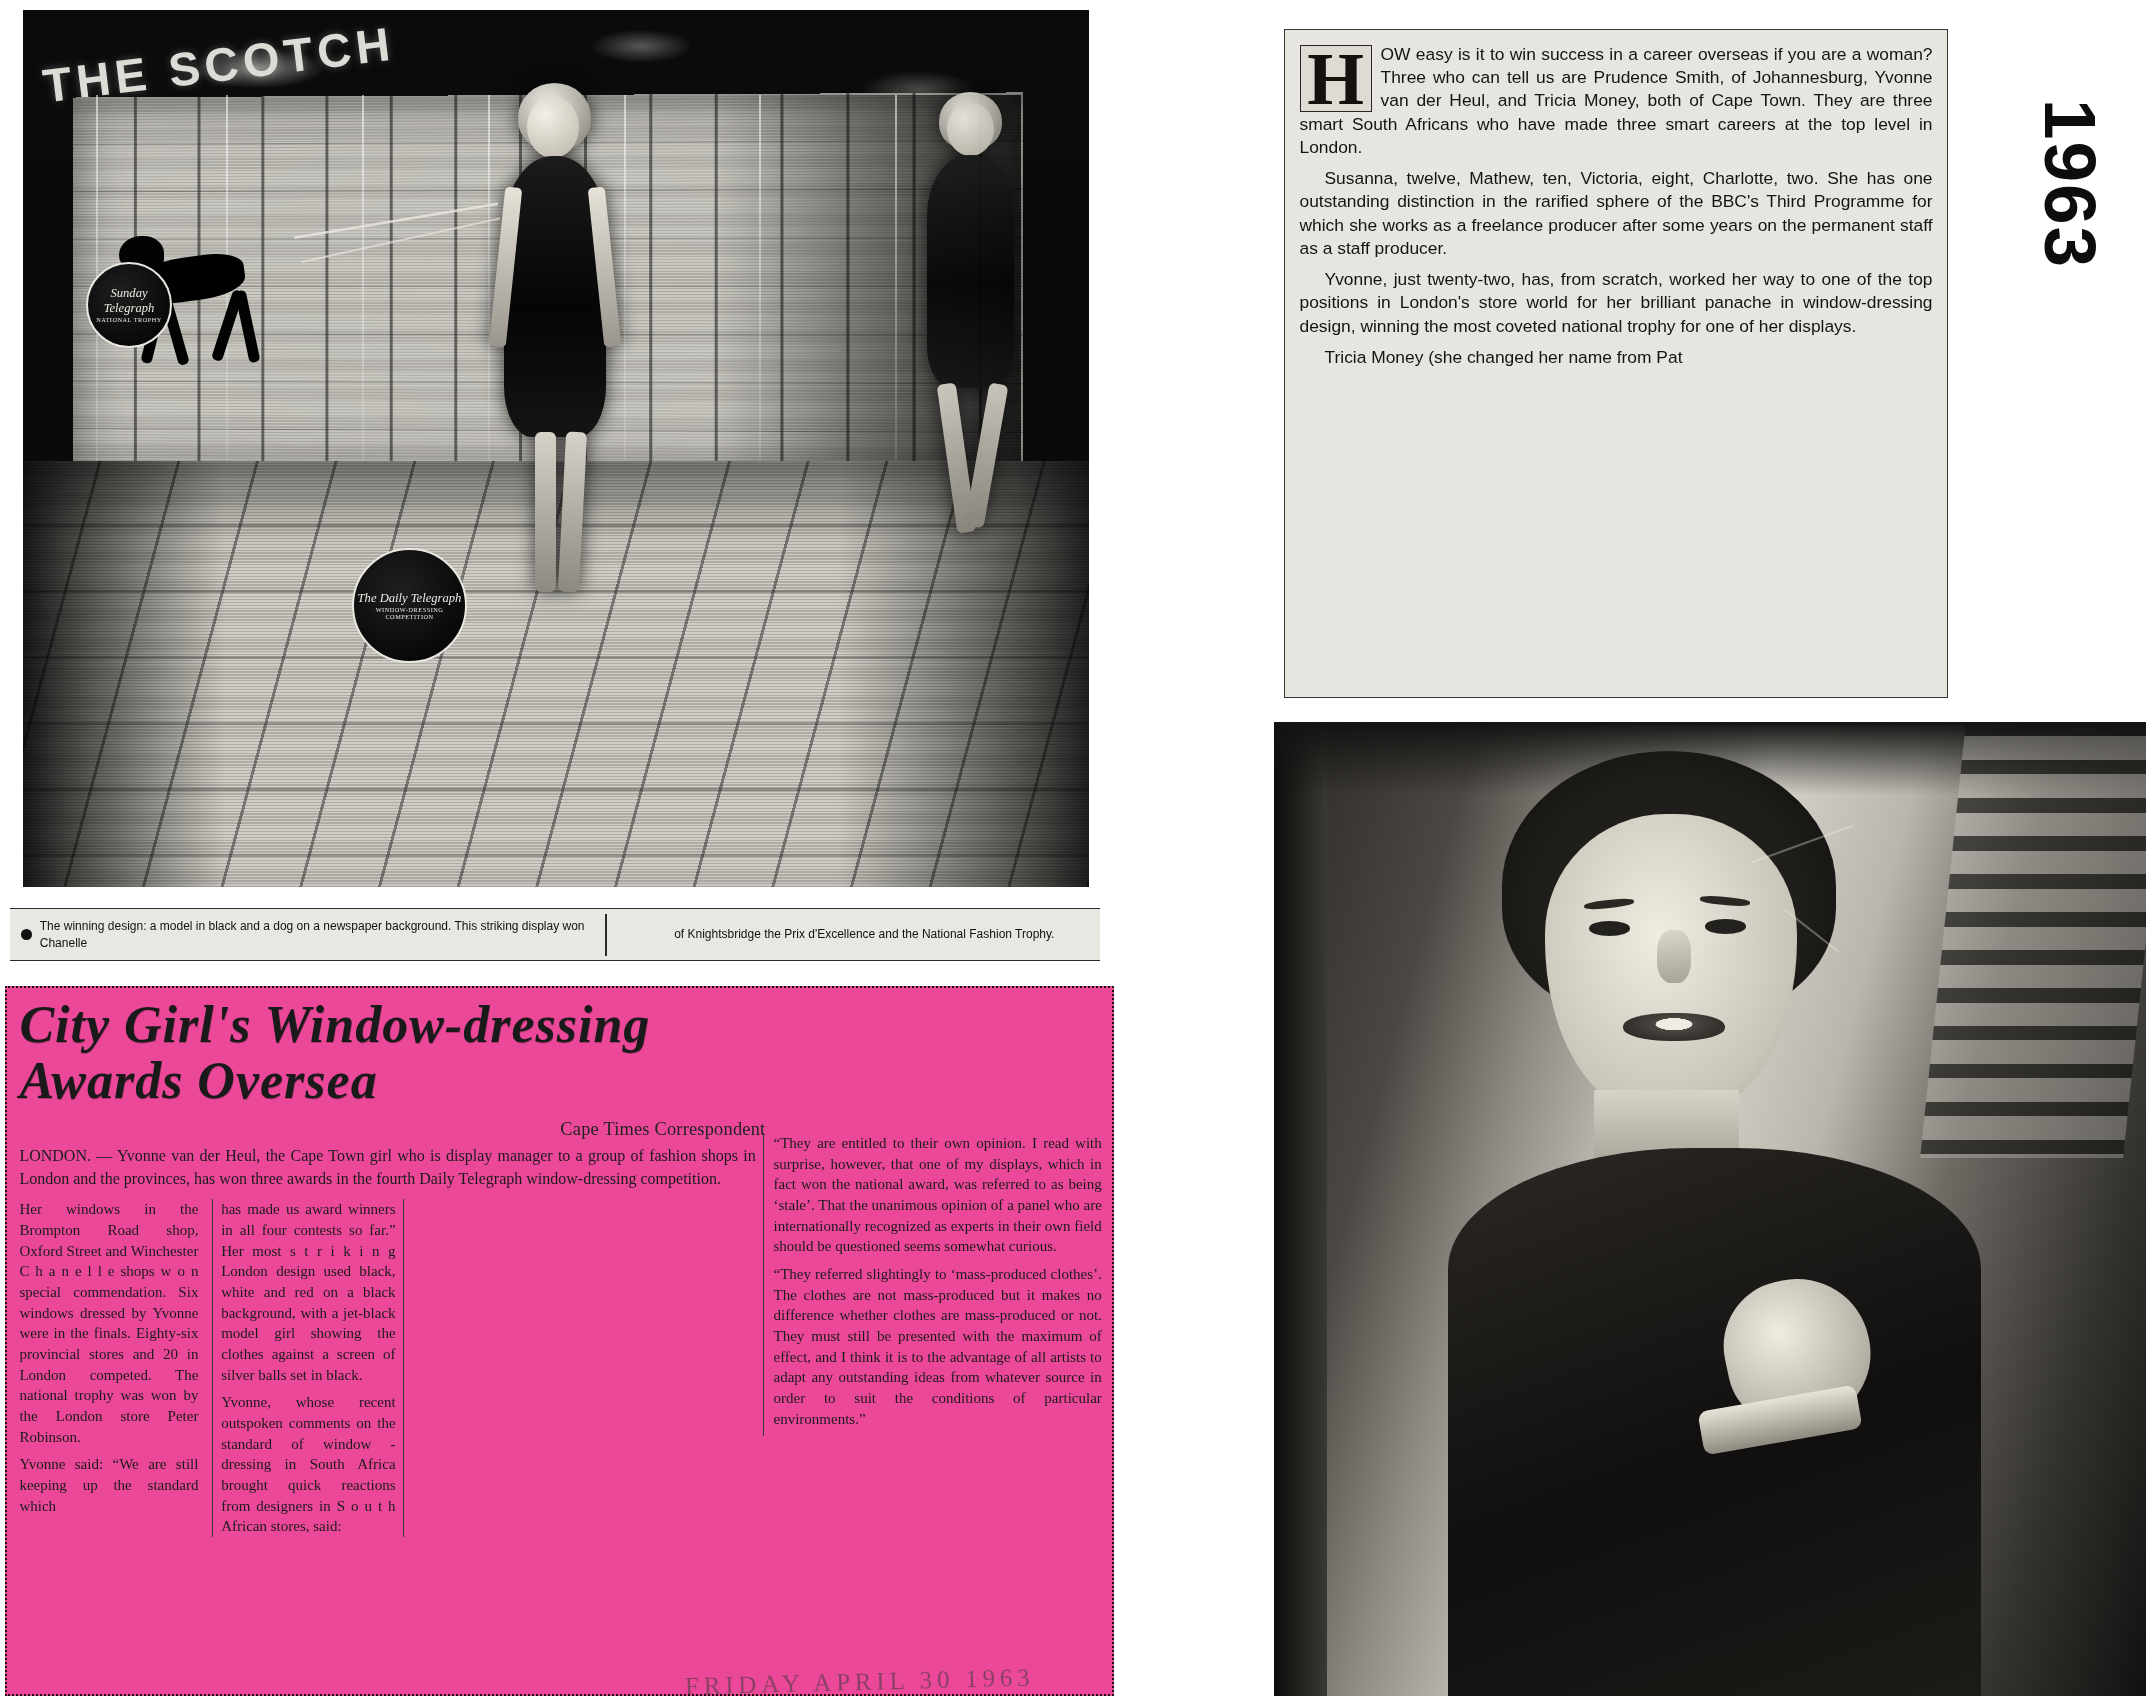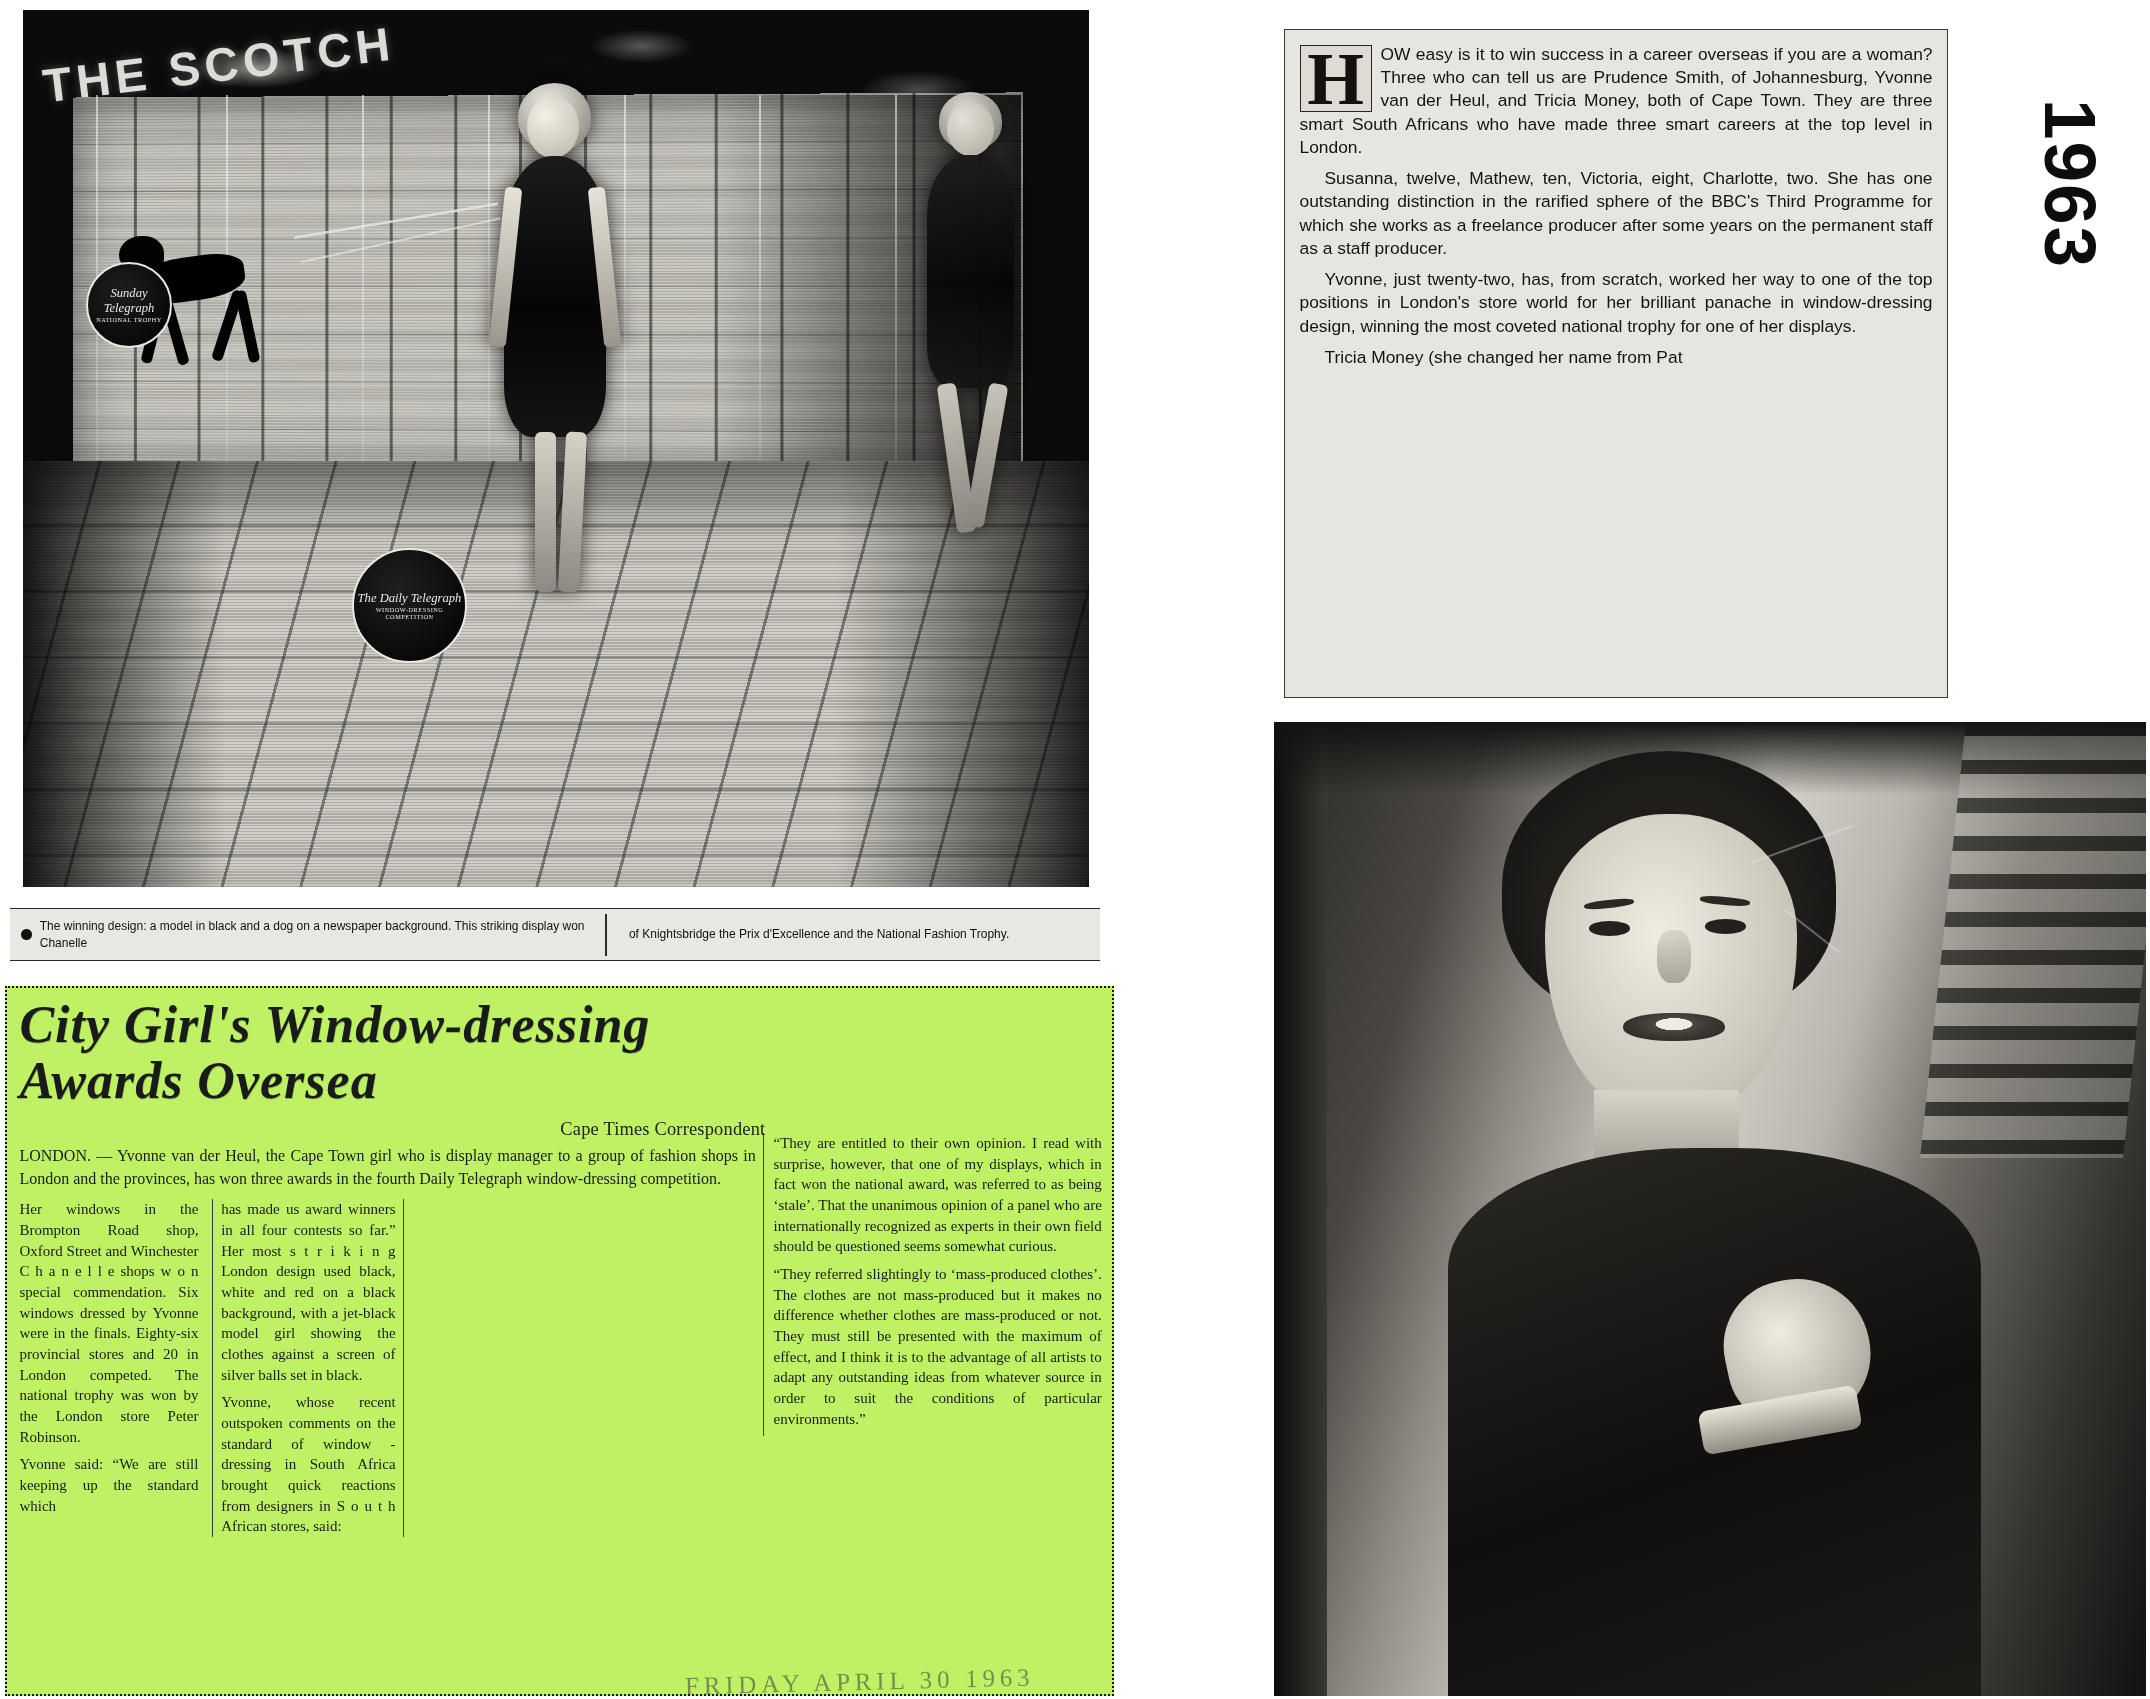--- a/index.html
+++ b/index.html
@@ -162,26 +162,26 @@
     color: #111;
     display: flex;
     align-items: center;
   }
   #photo-caption .cap-bullet {
     width: 10.7px; height: 10.7px; border-radius: 50%;
     background: #111; margin: 0 7.8px 0 11.6px; flex: 0 0 auto;
   }
   #photo-caption .cap-col-a { width: 562px; line-height: 1.35; padding-right: 8.7px; }
   #photo-caption .cap-divider { width: 1.5px; height: 42px; background: #2a2a2a; }
-  #photo-caption .cap-col-b { width: 475px; line-height: 1.35; padding-left: 22px; }
+  #photo-caption .cap-col-b { width: 475px; line-height: 1.35; padding-left: 22px; text-align: center; }
 
   
   #clipping-citygirl {
     left: 4.8px; top: 986px; width: 1109px; height: 710px;
-    background: #bef264;
+    background: #ec4899;
     border: 2.9px dotted #15110c;
     padding: 9.7px 12.6px;
   }
   #clipping-citygirl .cg-head1,
   #clipping-citygirl .cg-head2 {
     font-family: "Liberation Serif", serif;
     font-style: italic;
     font-weight: bold;
     font-size: 52px;
     color: #1a1a1a;

